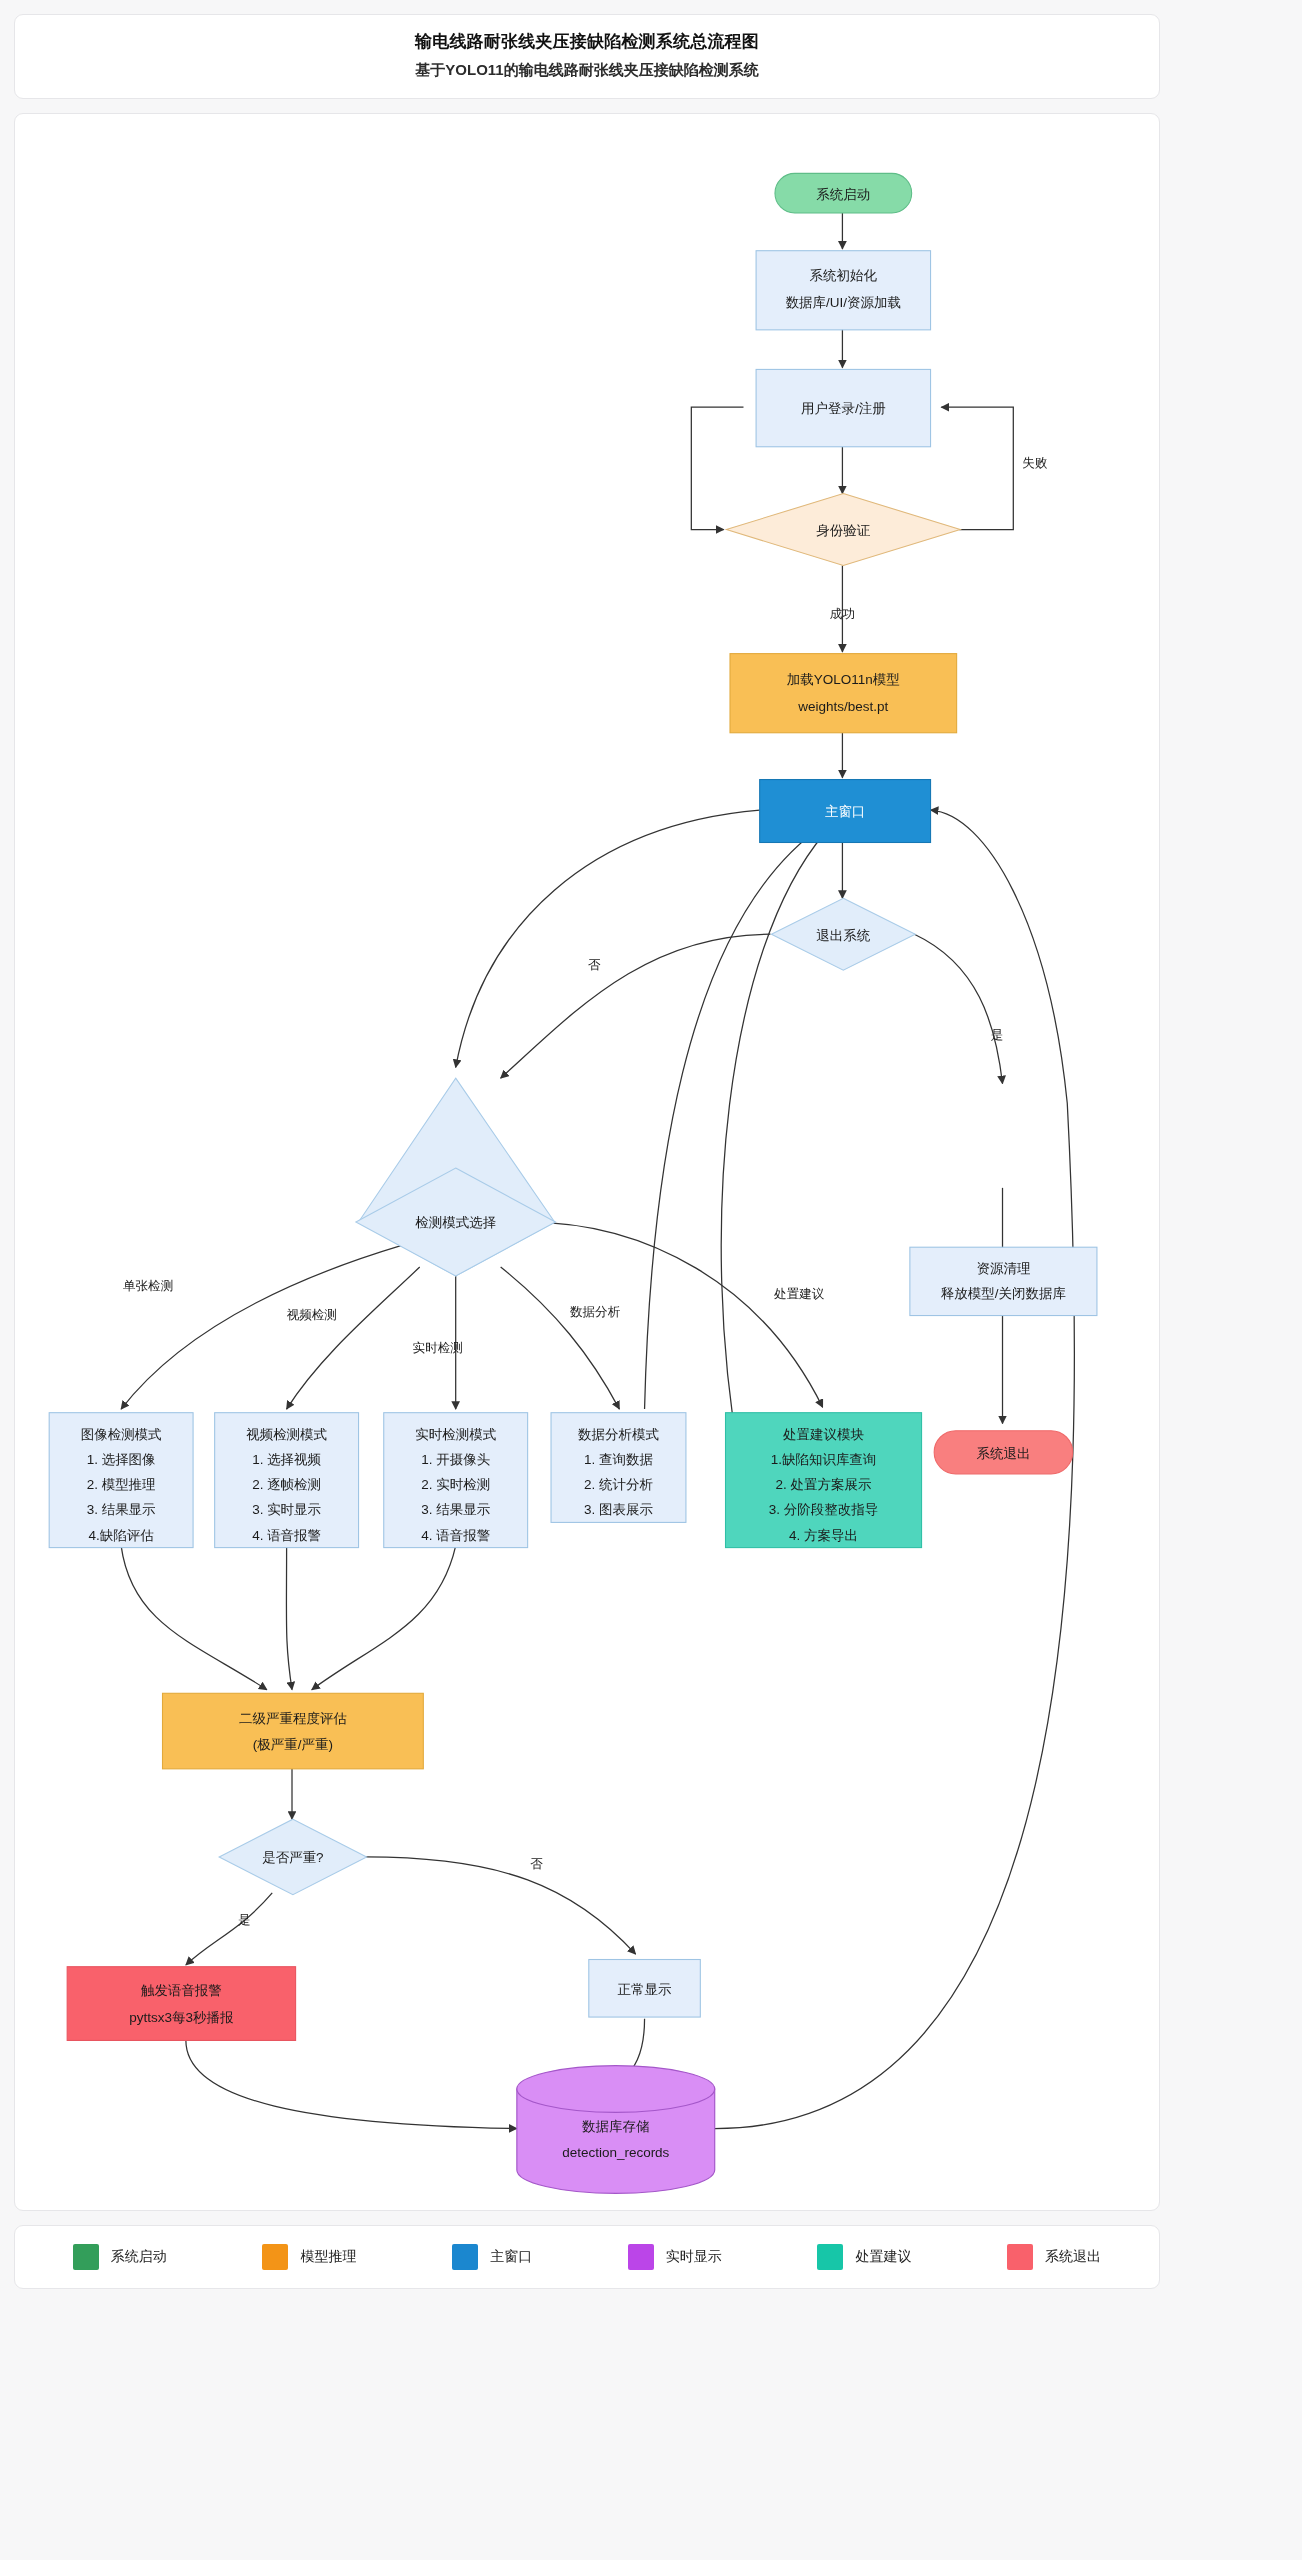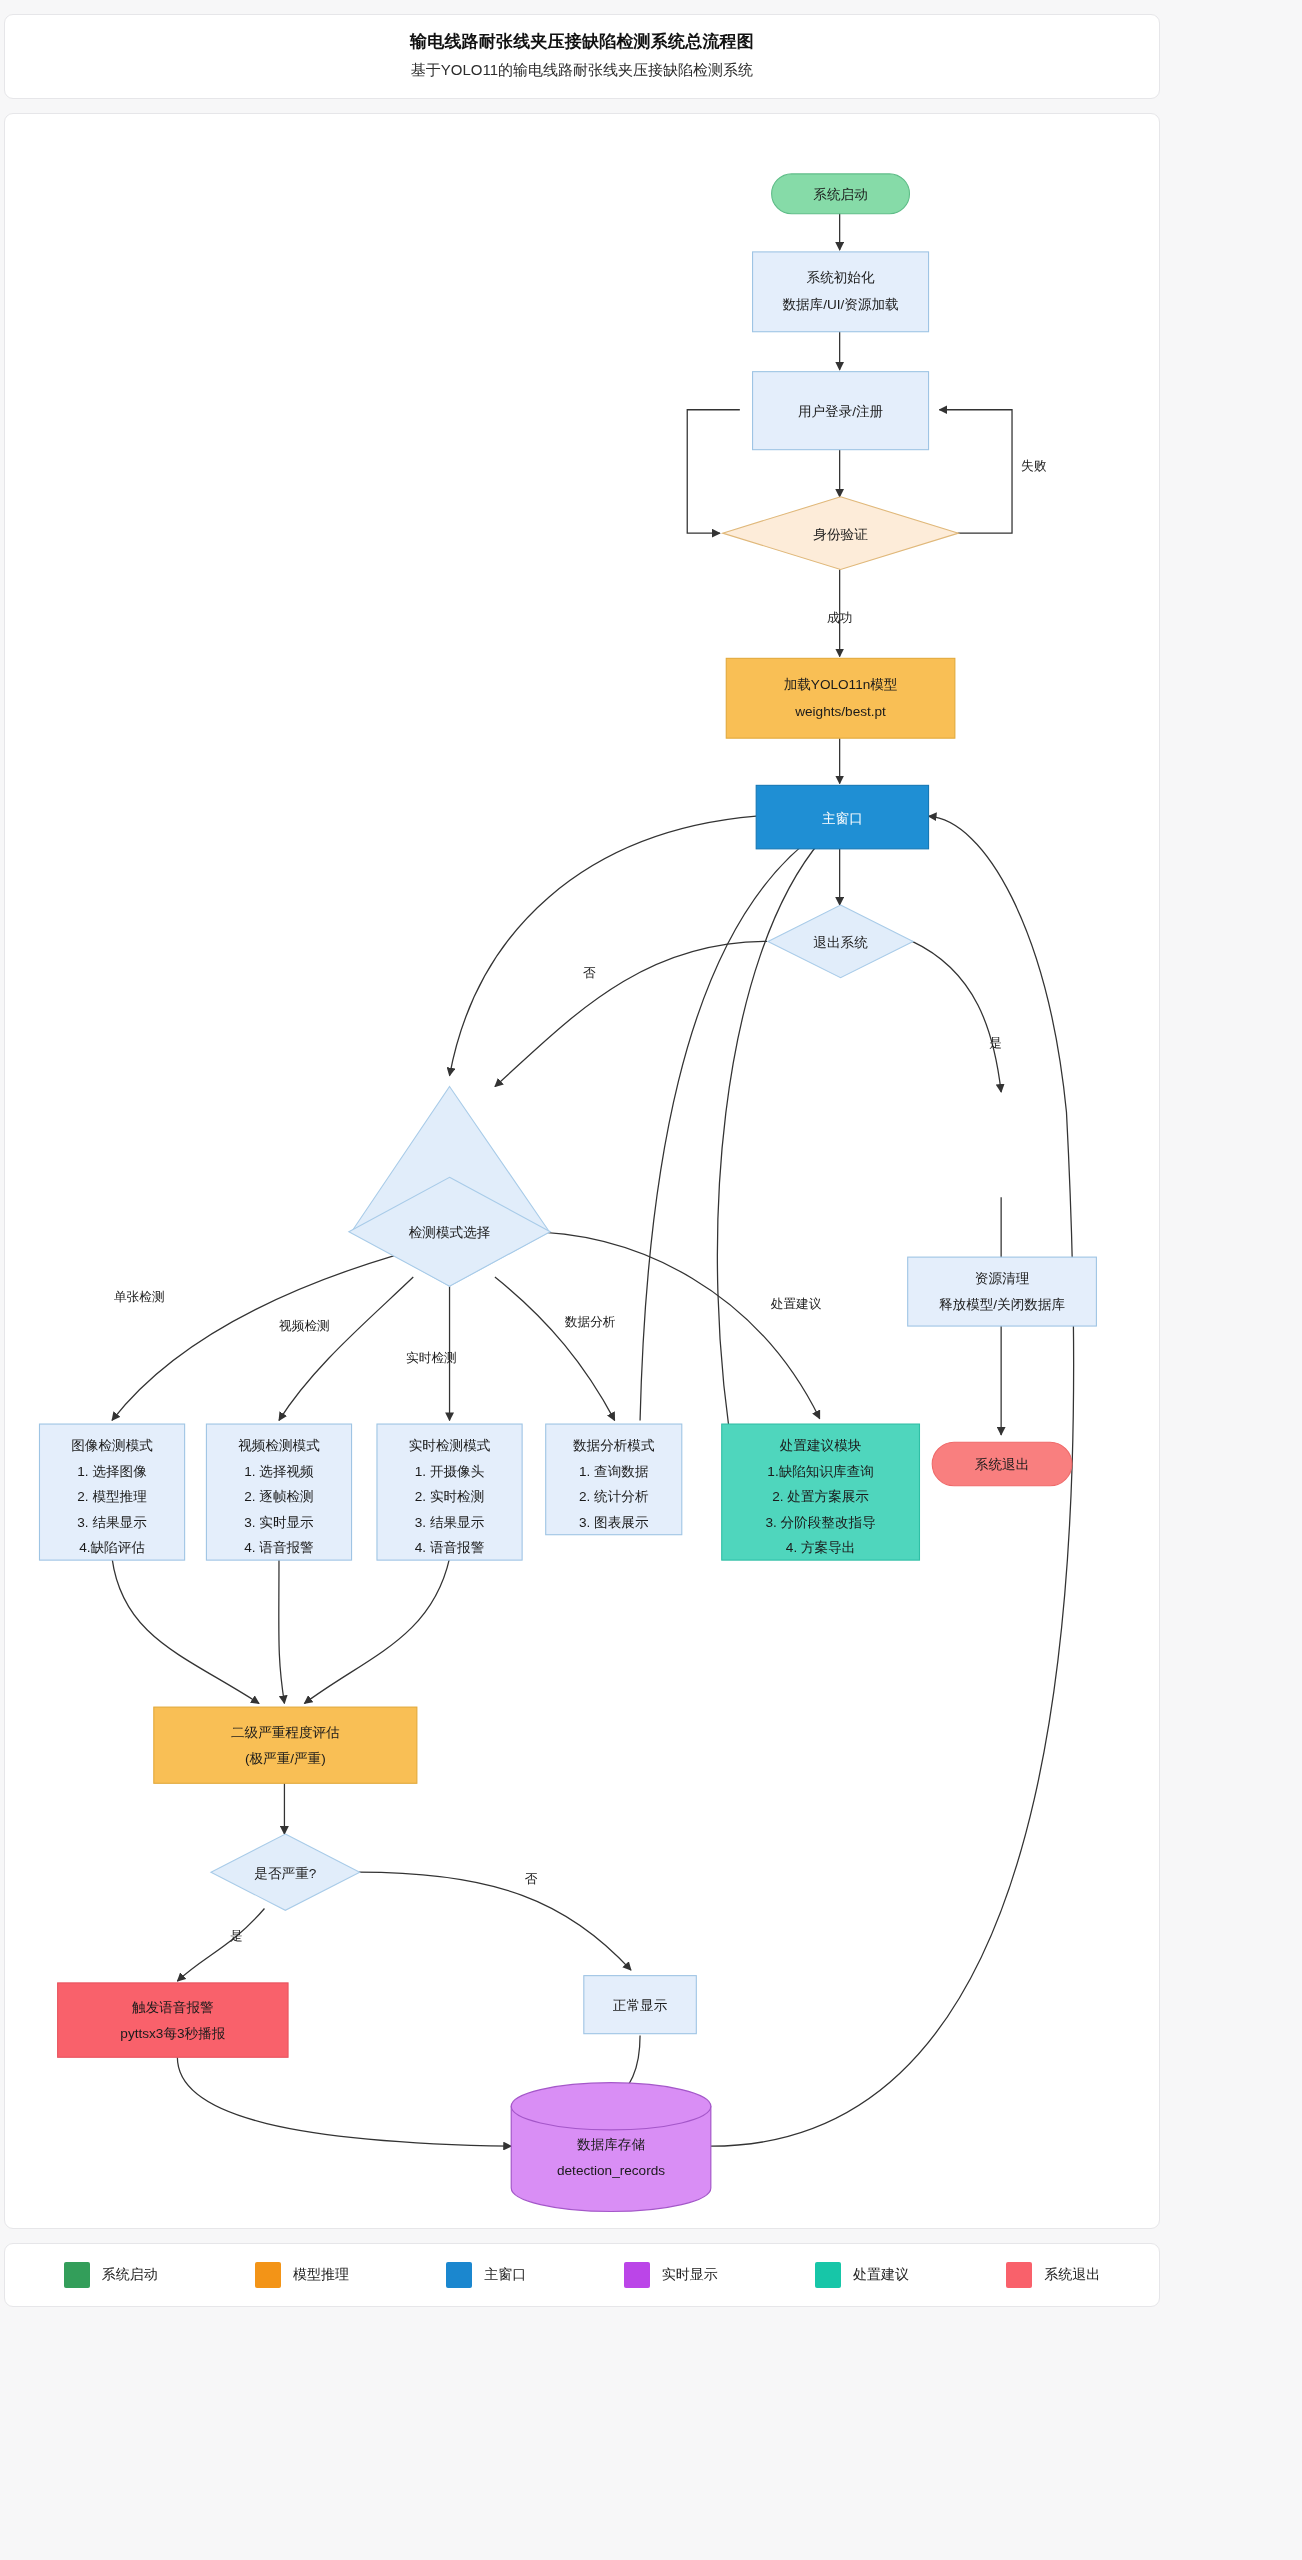--- a/index.html
+++ b/index.html
@@ -2,21 +2,21 @@
 <html><head>
 <meta charset="utf-8">
 <style>
   html,body{margin:0;padding:0;background:#f7f7f8;}
   body{
     width:1302px;
     font-family:"Liberation Sans","DejaVu Sans",sans-serif;
     color:#111;
     -webkit-font-smoothing:antialiased;
   }
-  .page{width:1174px;box-sizing:border-box;padding:14px 14px 16px 4px;}
+  .page{width:1174px;box-sizing:border-box;padding:14px 14px 16px 14px;}
 
   
   .header-card{
     background:#ffffff;
     border:1px solid #e6e6e9;
     border-radius:9px;
     padding:16px 20px 18px 20px;
     text-align:center;
     box-sizing:border-box;
     width:100%;
@@ -24,21 +24,21 @@
   .header-title{
     font-size:17px;
     font-weight:bold;
     letter-spacing:.2px;
     color:#111;
     margin:0 0 6px 0;
     line-height:1.35;
   }
   .header-subtitle{
     font-size:15px;
-    font-weight:400;
+    font-weight:700;
     color:#2c2c2c;
     margin:0;
     line-height:1.35;
   }
 
   
   .diagram-card{
     margin-top:14px;
     background:#ffffff;
     border:1px solid #e6e6e9;

